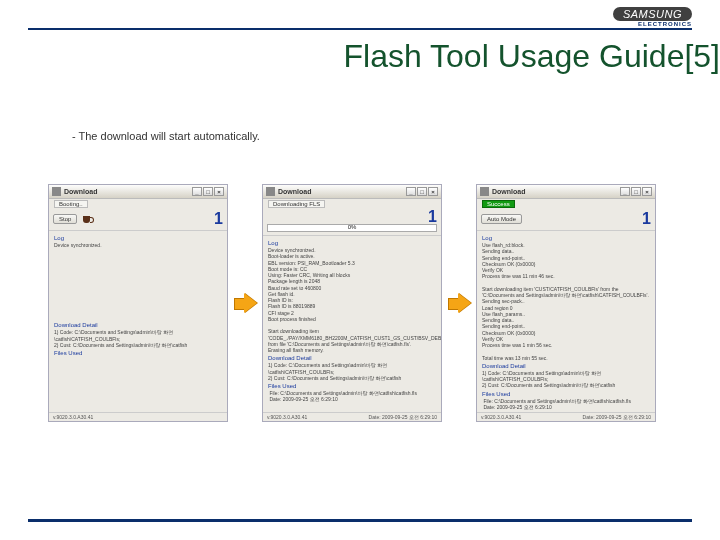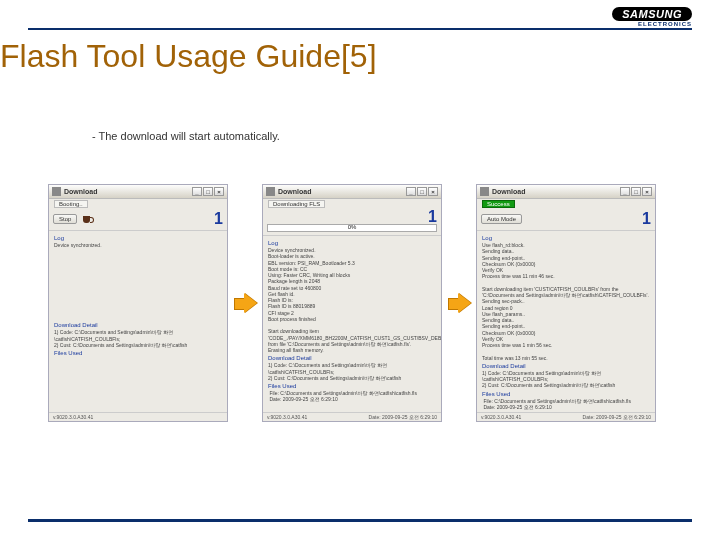--- a/index.html
+++ b/index.html
@@ -13,24 +13,24 @@
     overflow: hidden;
   }
   .logo {
     position: absolute;
     top: 4px;
     right: 28px;
     text-align: right;
   }
   .logo-main {
     display: inline-block;
-    background: #000000;
+    background: #404040;
     color: #fff;
     font-style: italic;
-    font-weight: bold;
+    font-weight: normal;
     font-size: 11px;
     padding: 1px 10px;
     border-radius: 10px;
     letter-spacing: 0.5px;
   }
   .logo-sub {
     font-size: 6px;
     color: #0a2e6b;
     letter-spacing: 1px;
     font-weight: bold;
@@ -46,40 +46,40 @@
   .hr-bottom {
     position: absolute;
     bottom: 18px;
     left: 28px;
     right: 28px;
     border-top: 3px solid #0a2e6b;
   }
   .title {
     position: absolute;
     top: 38px;
-    left: 0;
+    left: 12px;
     right: 0;
-    text-align: left;
+    text-align: right;
     font-size: 32px;
-    color: #a16207;
+    color: #14532d;
     font-family: Verdana, sans-serif;
   }
   .section {
     position: absolute;
     top: 128px;
     left: 60px;
     right: 40px;
   }
   .step {
     color: #0a2e6b;
     font-weight: bold;
     font-size: 12px;
   }
   .sub {
-    margin-left: 32px;
+    margin-left: 12px;
     font-size: 11px;
     color: #333;
     margin-top: 2px;
   }
   .shots {
     position: absolute;
     top: 184px;
     left: 48px;
     right: 28px;
     display: flex;

